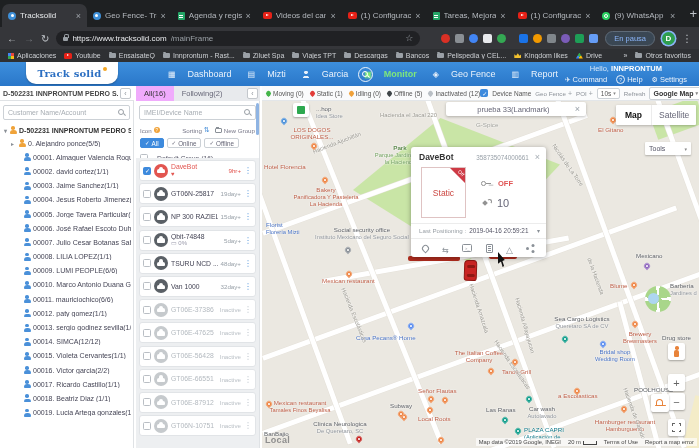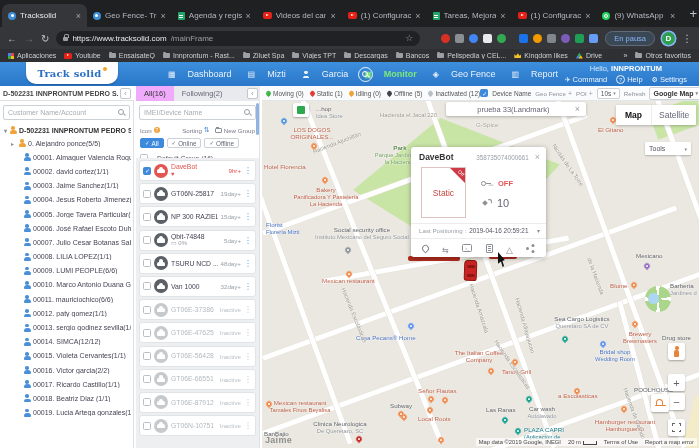--- a/index.html
+++ b/index.html
@@ -1180,21 +1180,21 @@
     <div class="ctrl zoomin i-plus"></div>
     <div class="ctrl zoomout i-minus"></div>
     <div class="ctrl bellbox">
         <span class="bell"></span>
       </div>
     <div class="ctrl fsbox">
         <span class="fs">
           <i></i>
         </span>
       </div>
-    <span class="glogo">Jaime</span>
+    <span class="glogo">Local</span>
     <div class="attr">
       <span>Map data ©2019 Google, INEGI</span>
       <span class="scalebar">
           <span>20 m</span>
           <span class="sline"></span>
         </span>
       <span>Terms of Use</span>
       <span>Report a map error</span>
     </div>
   </div>

